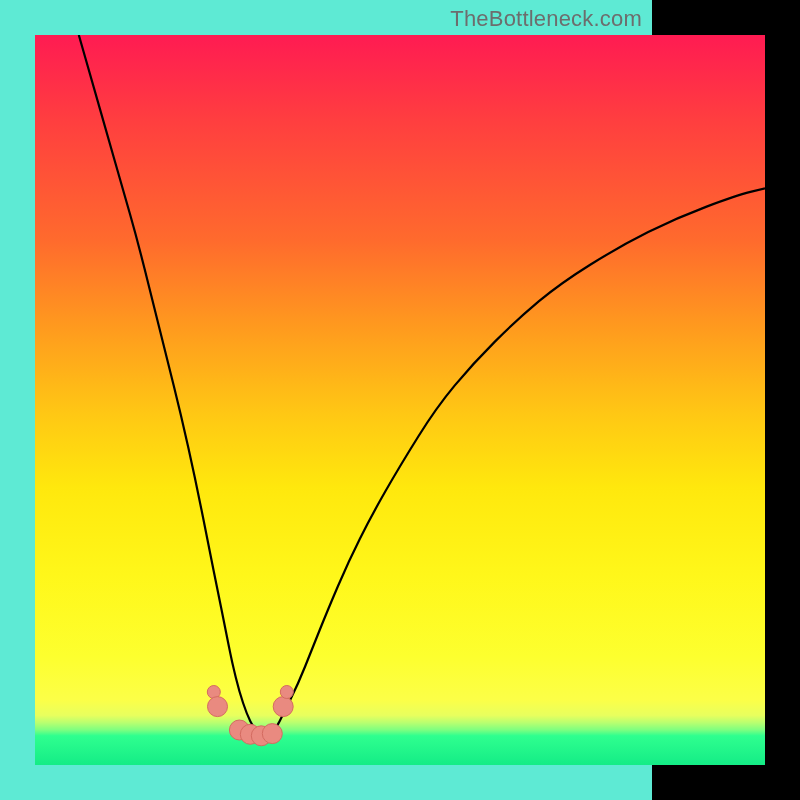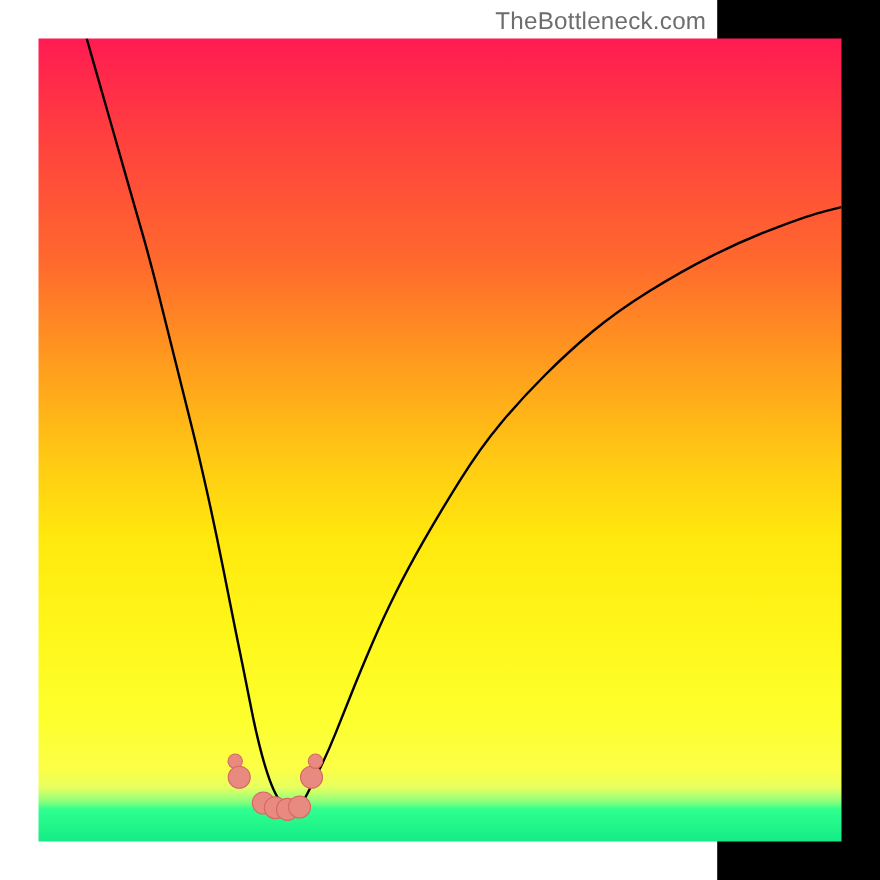--- a/index.html
+++ b/index.html
@@ -8,21 +8,21 @@
     width: 800px;
     height: 800px;
     background: #000;
     overflow: hidden;
     font-family: Arial, Helvetica, sans-serif;
   }
   .frame {
     position: absolute;
     left: 0; top: 0;
     width: 652px; height: 800px;
-    background: #ffffff;
+    background: #5eead4;
   }
   .plot-area {
     position: absolute;
     left: 35px;
     top: 35px;
     width: 730px;
     height: 730px;
     
     background: linear-gradient(
       to bottom,

